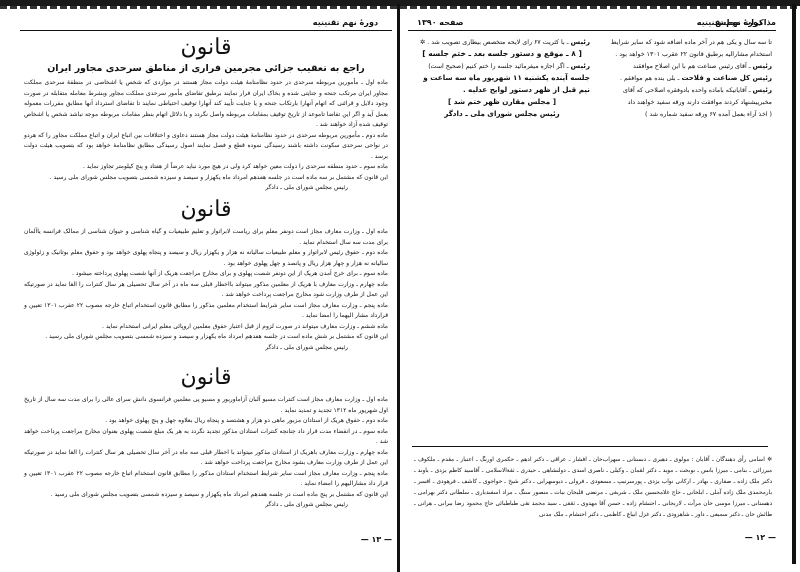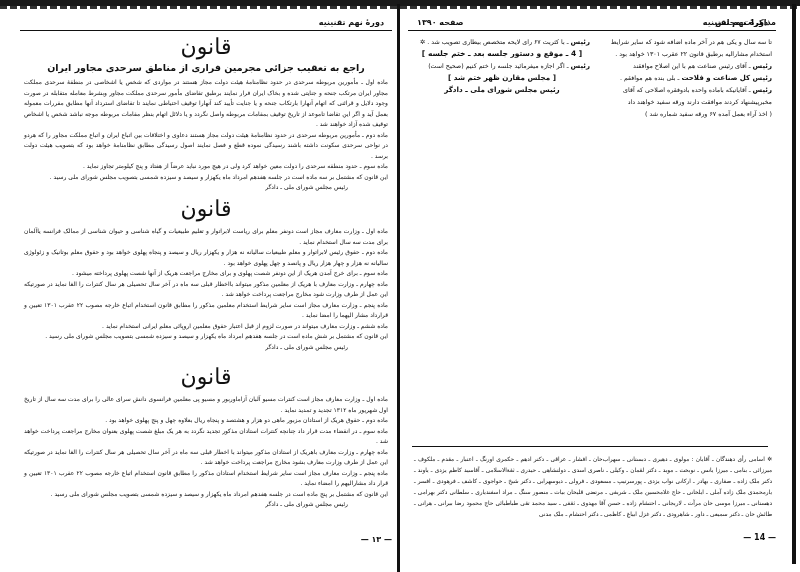--- a/index.html
+++ b/index.html
@@ -9,21 +9,21 @@
   .scan-top:after{content:"";position:absolute;left:0;bottom:-3px;width:800px;height:3px;
        background:repeating-linear-gradient(90deg,#333 0 7px,#fff 7px 10px);}
   .spine{position:absolute;left:397px;top:4px;width:3px;height:568px;background:#111;}
   .right-edge{position:absolute;left:792px;top:4px;width:4px;height:560px;background:#111;}
   .page{position:absolute;top:0;height:572px;direction:rtl;}
   .page.left{left:20px;width:372px;}
   .page.right{left:408px;width:368px;}
   .runhead{position:absolute;top:14px;left:0;right:0;height:16px;font-size:8px;font-weight:bold;
        border-bottom:1.5px solid #111;}
   .runhead span{position:absolute;top:4px;}
-  .runhead .r{right:8px;} .runhead .c{left:0;right:0;} .runhead .l{left:0;margin-left:9px;}
+  .runhead .r{right:14px;} .runhead .c{left:0;right:0;} .runhead .l{left:0;margin-left:9px;}
   .law{position:absolute;left:0;right:0;text-align:center;}
   .law-title{font-family:"DejaVu Serif",serif;font-size:22px;font-weight:normal;line-height:26px;}
   .law-sub{font-size:9.5px;font-weight:bold;margin-top:2px;text-align:center;}
   .body{font-size:6px;line-height:10.5px;text-align:justify;padding:0 4px;margin-top:4px;}
   .body p{margin:0;}
   .body .sig{padding-right:40px;}
   .folio{position:absolute;left:0;right:0;text-align:right;font-size:8px;font-weight:bold;}
   .col{position:absolute;top:36px;font-size:6.3px;line-height:12px;}
   .col.rcol{right:4px;width:178px;}
   .col.lcol{left:6px;width:176px;}
@@ -97,23 +97,24 @@
   <div class="col rcol">
     <div>تا سه سال و یکی هم در آخر ماده اضافه شود که سایر شرایط استخدام مشارالیه برطبق قانون ۲۲ عقرب ۱۳۰۱ خواهد بود .</div>
     <div><b>رئیس</b> ـ <span>آقای رئیس صناعت هم با این اصلاح موافقند</span></div>
     <div><b>رئیس کل صناعت و فلاحت</b> ـ <span>بلی بنده هم موافقم .</span></div>
     <div><b>رئیس</b> ـ <span>آقایانیکه باماده واحده بادوفقره اصلاحی که آقای مخبرپیشنهاد کردند موافقت دارند ورقه سفید خواهند داد</span></div>
     <div>( اخذ آراء بعمل آمده ۶۷ ورقه سفید شماره شد )</div>
   </div>
 
   <div class="col lcol">
     <div><b>رئیس</b> ـ <span>با کثریت ۶۷ رای لایحه متخصص بیطاری تصویب شد . ✲</span></div>
-    <div class="heading">[ 4 ـ موقع و دستور جلسه بعد ـ ختم جلسه ]</div>
+    <div class="heading">[ ۸ ـ موقع و دستور جلسه بعد ـ ختم جلسه ]</div>
     <div><b>رئیس</b> ـ <span>اگر اجازه میفرمائید جلسه را ختم کنیم (صحیح است)</span></div>
+    <div class="big">جلسه آینده یکشنبه ۱۱ شهریور ماه سه ساعت و نیم قبل از ظهر دستور لوایح عدلیه .</div>
     <div class="big" style="text-align:center">[ مجلس مقارن ظهر ختم شد ]</div>
     <div class="big" style="text-align:center">رئیس مجلس شورای ملی ـ دادگر</div>
   </div>
 
   <div class="fnrule"></div>
   <div class="footnote">✲ اسامی رأی دهندگان ـ آقایان : مولوی ـ دهیری ـ دبستانی ـ سهراب‌خان ـ افشار ـ عراقی ـ دکتر ادهم ـ حکمری اورنگ ـ اعتبار ـ مقدم ـ ملکوف ـ میرزائی ـ بنامی ـ میرزا یانس ـ نوبخت ـ موید ـ دکتر لقمان ـ وکیلی ـ ناصری اسدی ـ دولتشاهی ـ حیدری ـ ثقةالاسلامی ـ آقاسید کاظم یزدی ـ یاوند ـ دکتر ملک زاده ـ صفاری ـ بهادر ـ ارکانی نواب یزدی ـ پورسرتیپ ـ مسعودی ـ فرولی ـ دیوسهرابی ـ دکتر شیخ ـ خواجوی ـ کاشف ـ فرهودی ـ افسر ـ یارمحمدی ملک زاده آملی ـ ایلخانی ـ حاج غلامحسین ملک ـ شریفی ـ مرتضی قلیخان بیات ـ منصور سنگ ـ مراد اسفندیاری ـ سلطانی دکتر بهرامی ـ دهستانی ـ میرزا موسی خان مرآت ـ لاریجانی ـ احتشام زاده ـ حسن آقا مهدوی ـ ثقفی ـ سید محمد تقی طباطبائی حاج محمود رضا بیرانی ـ هراتی ـ طائش خان ـ دکتر سمیعی ـ داور ـ شاهرودی ـ دکتر غزل ابیاغ ـ کاظمی ـ دکتر احتشام ـ ملک مدنی</div>
 
-  <div class="folio" style="top:533px">— 14 —</div>
+  <div class="folio" style="top:533px">— ۱۲ —</div>
 </div>
 
 </body></html>

